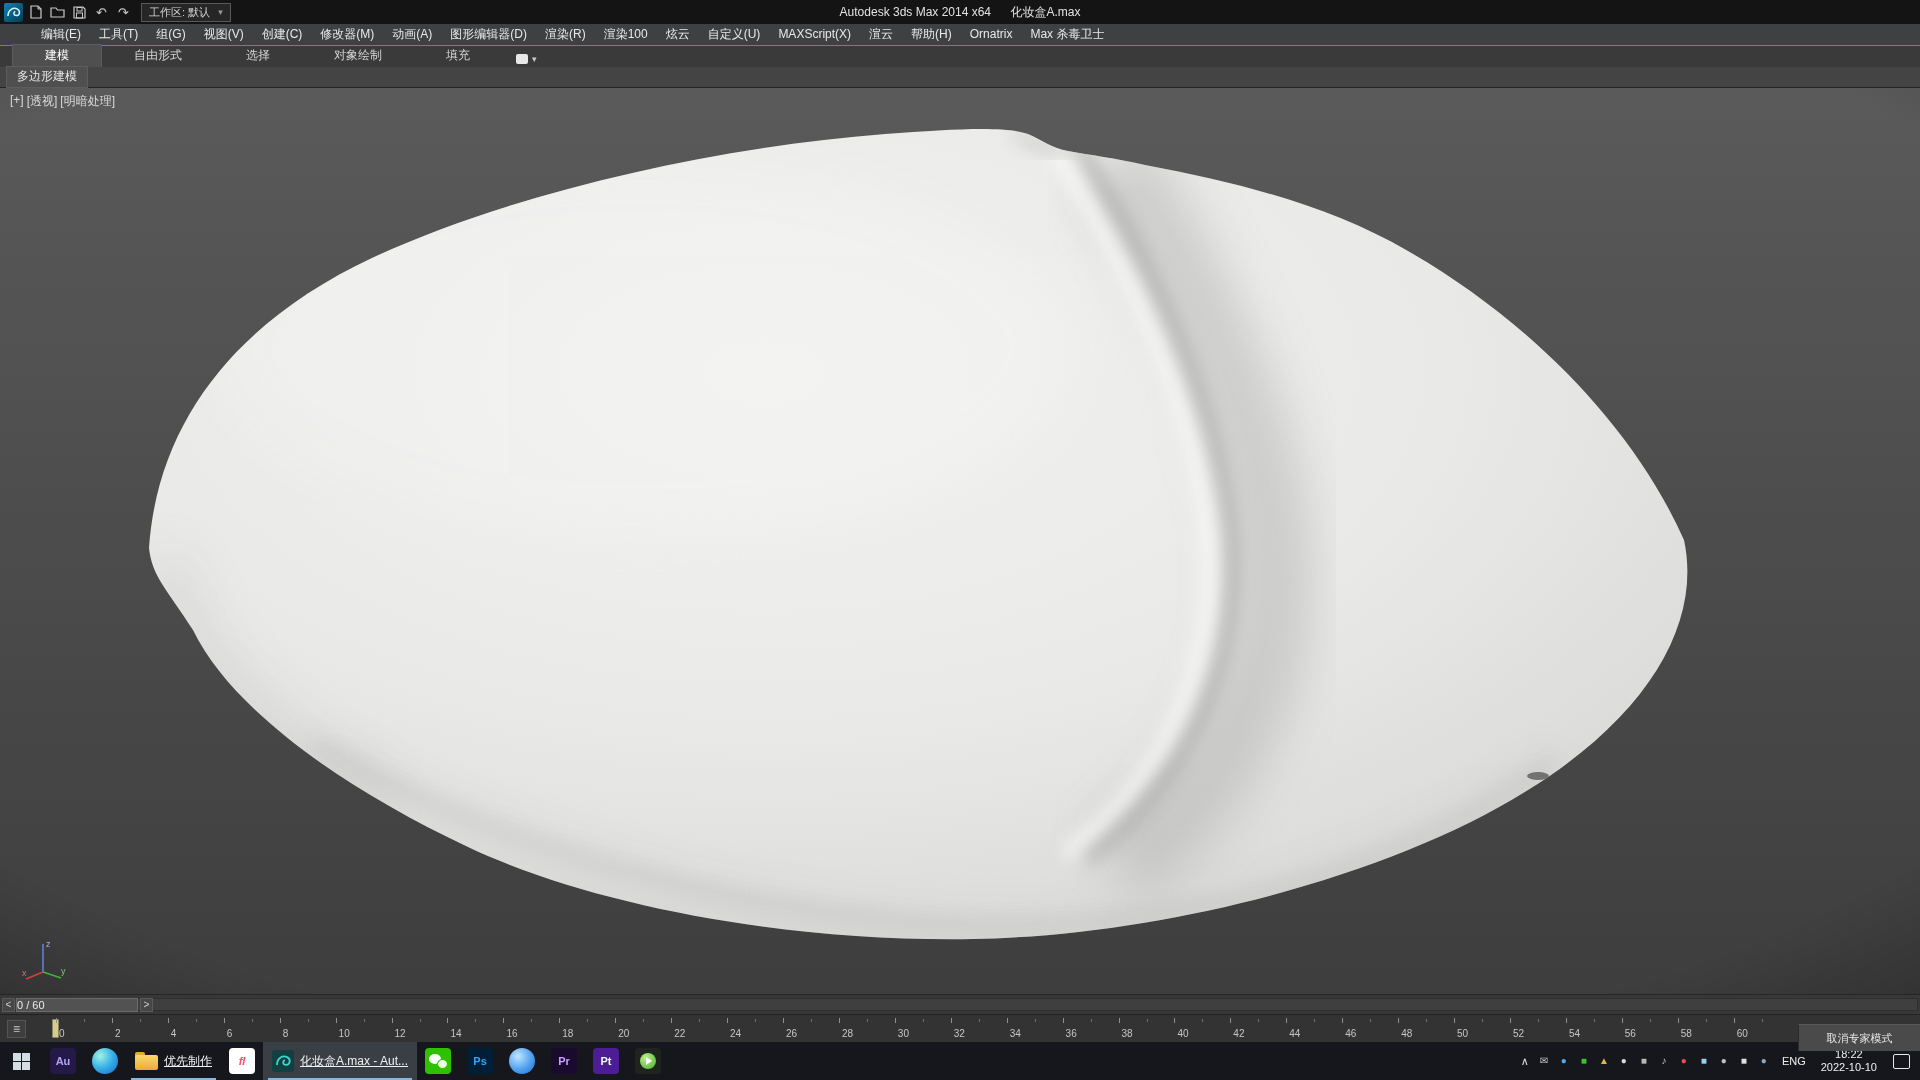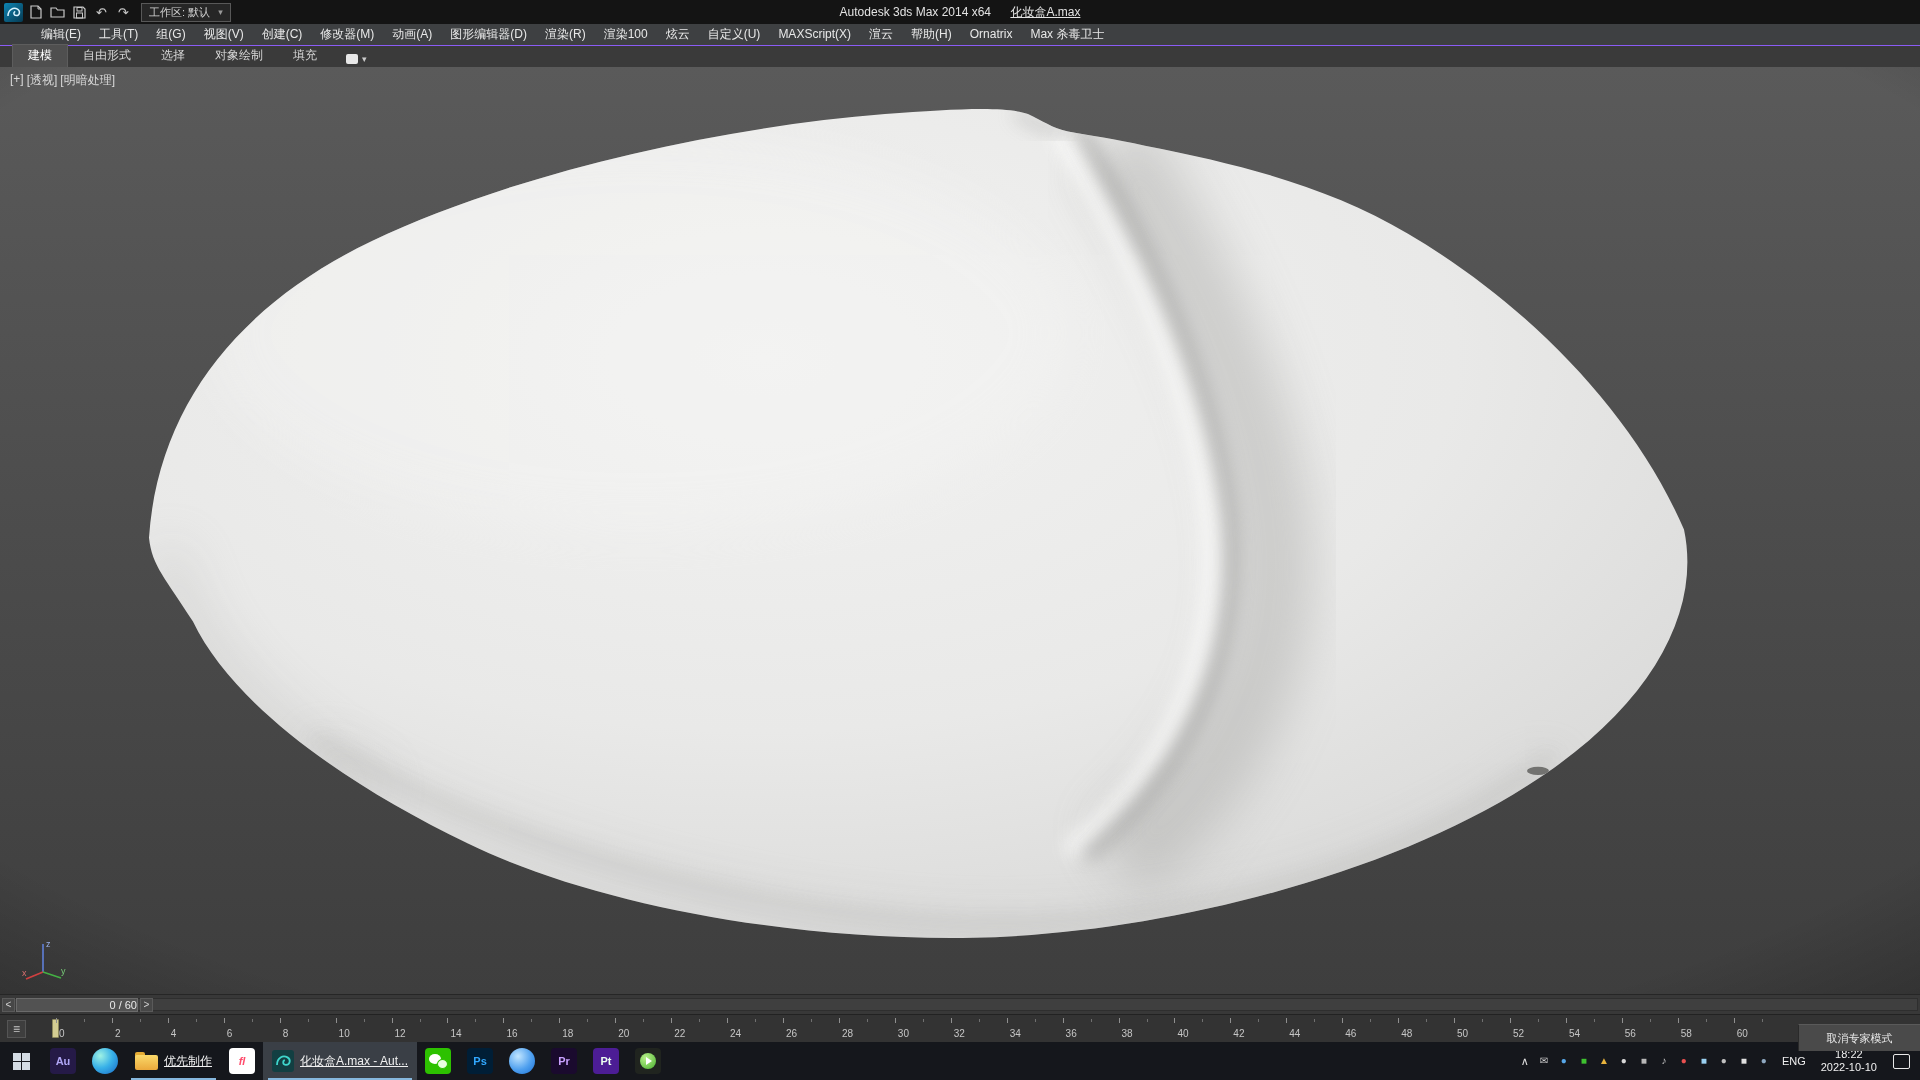--- a/index.html
+++ b/index.html
@@ -12,21 +12,21 @@
               color:#d6d6d6; font-size:12px; position:relative; flex:none; }
   .logo { width:19px; height:19px; margin:0 5px 0 4px; flex:none; }
   .qat { display:flex; align-items:center; gap:7px; margin-right:10px; }
   .qat .ic { width:15px; height:15px; display:flex; align-items:center; justify-content:center;
              color:#c9c9c9; font-size:13px; cursor:default; }
   .workspace { border:1px solid #585858; background:#262626; color:#cfcfcf;
                padding:1px 7px; font-size:11px; display:flex; gap:8px; align-items:center; }
   .workspace .caret { font-size:9px; color:#9a9a9a; }
   .tb-center { position:absolute; left:0; right:0; text-align:center; pointer-events:none;
                color:#e2e2e2; font-size:12px; }
-  .tb-center .doc { margin-left:16px;text-decoration:underline; }
+  .tb-center .doc { margin-left:16px; }
   .tb-right { margin-left:auto; display:flex; align-items:center; gap:9px; height:100%; }
   .searchbox { width:168px; height:16px; background:#1f1f1f; border:1px solid #4a4a4a;
                color:#8f8f8f; font-size:11px; padding:0 5px; outline:none; }
   .searchbox::placeholder { color:#8f8f8f; }
   .loupe { width:11px; height:11px; border:2px solid #bdbdbd; border-radius:50%; position:relative; }
   .loupe::after { content:""; position:absolute; width:5px; height:2px; background:#bdbdbd;
                   transform:rotate(45deg); left:7px; top:8px; }
   .person { width:12px; height:12px; position:relative; }
   .person::before { content:""; position:absolute; width:6px; height:6px; border-radius:50%;
                     background:#bdbdbd; left:3px; top:0; }
@@ -40,21 +40,21 @@
                   color:#dcdcdc; font-size:11px; }
 
   
   .menubar { height:22px; background:#3e4042; display:flex; align-items:center;
              padding-left:32px; flex:none; border-bottom:1px solid #8b5cf6; }
   .menu-item { padding:0 9px; font-size:12px; color:#e8e8e8; line-height:21px; white-space:nowrap; }
 
   
   .ribbon-tabs { height:21px; background:#3a3a3a; display:flex; align-items:flex-end;
                  padding-left:12px; flex:none; }
-  .rtab { padding:2px 15px 3px; font-size:12px; color:#d6d6d6; }
+  .rtab { padding:2px 32px 3px; font-size:12px; color:#d6d6d6; }
   .rtab.active { background:#4f4f4f; border:1px solid #5d5d5d; border-bottom:none; color:#ffffff; }
   .ribbon-cfg { display:flex; align-items:center; gap:4px; margin-left:14px; padding-bottom:3px; }
   .ribbon-cfg .sq { width:12px; height:10px; background:#e8e8e8; border-radius:2px; }
   .ribbon-cfg .caret { color:#cccccc; font-size:9px; }
   .ribbon-sub { height:21px; background:#444444; display:flex; align-items:center;
                 padding-left:6px; flex:none; border-bottom:1px solid #252525; }
   .subtab { padding:1px 10px 2px; font-size:12px; color:#e4e4e4; background:#4f4f4f;
             border:1px solid #5d5d5d; }
 
   
@@ -70,21 +70,21 @@
                 border-top:1px solid #262626; }
   .ts-track { position:absolute; left:2px; right:2px; top:3px; bottom:3px;
               background:#3f3f3f; border:1px solid #2e2e2e; }
   .ts-arrow { position:absolute; top:3px; width:13px; height:14px; background:#474747;
               border:1px solid #5a5a5a; color:#d0d0d0; font-size:10px; line-height:12px;
               text-align:center; }
   .ts-arrow.prev { left:2px; }
   .ts-arrow.next { left:140px; }
   .ts-handle { position:absolute; left:16px; top:3px; width:122px; height:14px; background:#525252;
                border:1px solid #6b6b6b; color:#e8e8e8; font-size:11px; line-height:12px;
-               text-align:right; }
+               text-align:left; }
 
   
   .trackbar { height:28px; background:#333333; position:relative; flex:none;
               border-top:1px solid #222222; }
   .track-toggle { position:absolute; left:7px; top:5px; width:19px; height:18px; background:#3e3e3e;
                   border:1px solid #555; color:#c8c8c8; font-size:12px; line-height:16px;
                   text-align:center; }
   .ruler { position:absolute; left:0; right:130px; top:0; bottom:0; padding-left:56px;
            display:flex; overflow:hidden; }
   .tick { position:relative; width:55.93px; flex:none; }
@@ -215,20 +215,23 @@
     <span class="rtab active">建模</span>
         <span class="rtab">自由形式</span>
         <span class="rtab">选择</span>
         <span class="rtab">对象绘制</span>
         <span class="rtab">填充</span>
       </div>
     <div class="ribbon-cfg">
       <span class="sq"></span>
       <span class="caret">▾</span>
     </div>
+  </div>
+  <div class="ribbon-sub">
+    <span class="subtab">多边形建模</span>
   </div>
 
   <div class="viewport">
     <svg class="scene" viewBox="0 0 1920 906" preserveAspectRatio="none">
       <defs>
         <linearGradient id="bgGrad" x1="0" y1="0" x2="0" y2="1">
           <stop offset="0" stop-color="#5a5a5a"></stop>
             <stop offset="1" stop-color="#3e3e3e"></stop>
         </linearGradient>
         <radialGradient id="vig" cx="0.5" cy="0.45" r="0.8">

